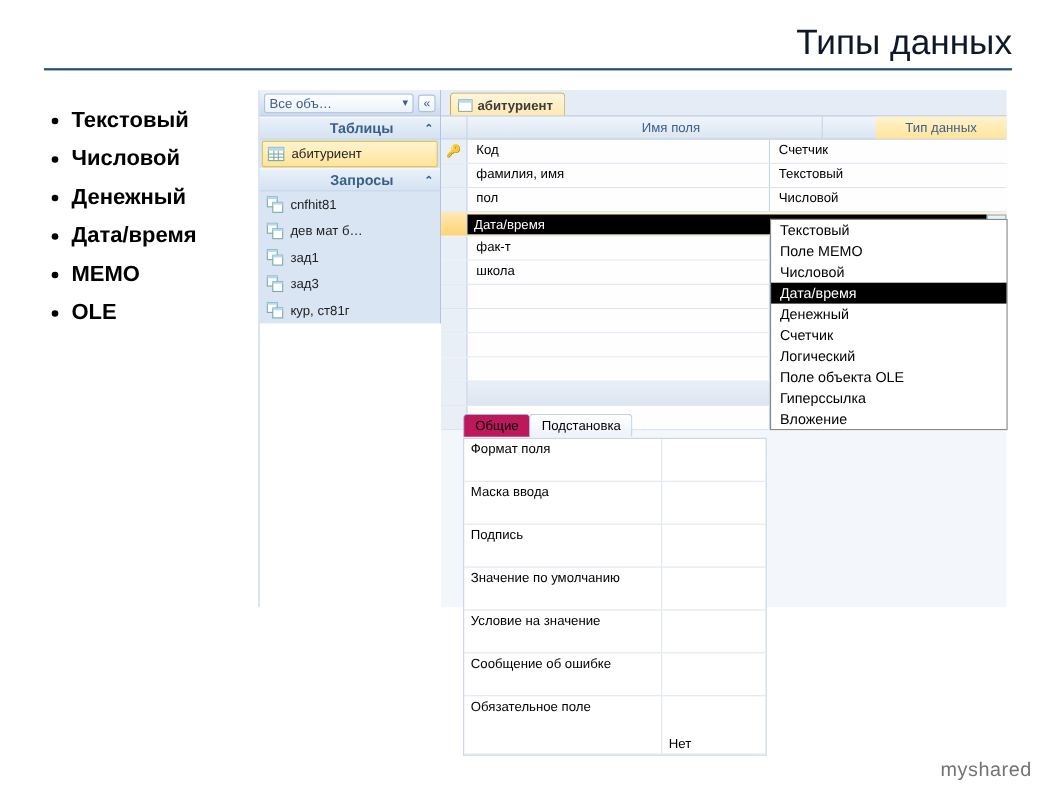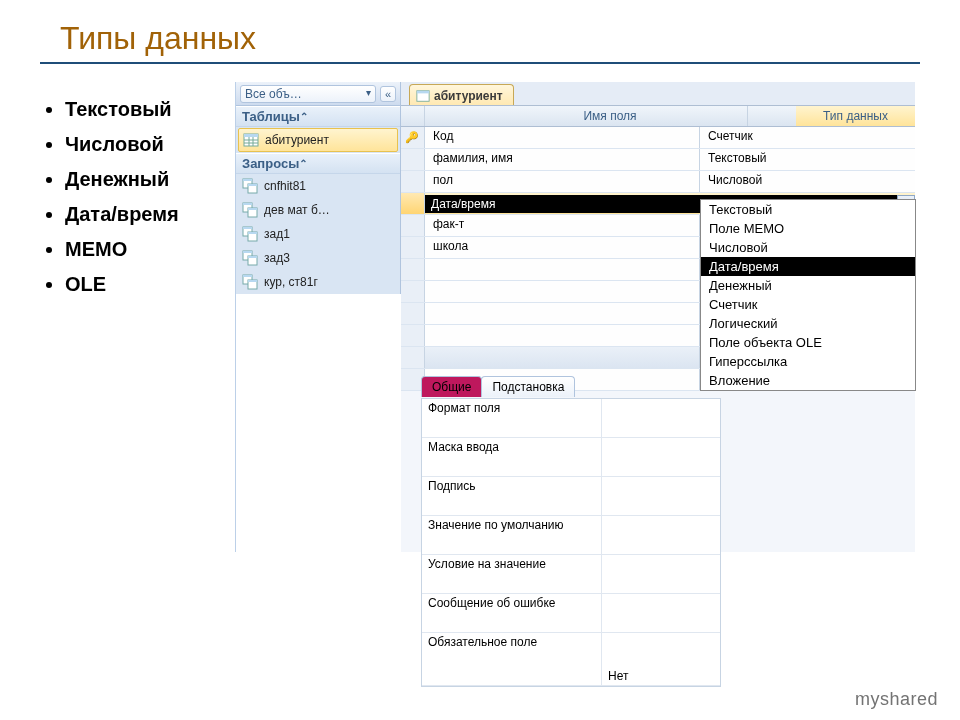--- a/index.html
+++ b/index.html
@@ -6,23 +6,24 @@
   body {
     margin: 0;
     width: 960px;
     height: 720px;
     background: #fff;
     font-family: Arial, Helvetica, sans-serif;
     overflow: hidden;
     position: relative;
   }
   .slide-title {
-    color: #a16207;
+    color: #0f172a;
     font-size: 32px;
     padding: 20px 40px 5px 60px;
+    text-align: right;
   }
   .title-rule {
     margin: 0 40px 18px 40px;
     border: none;
     border-top: 2px solid #1f4e79;
   }
   .content {
     display: flex;
     padding-left: 40px;
   }
@@ -87,25 +88,26 @@
     display: flex; align-items: center; justify-content: center;
     color: #3b5f86;
   }
   .nav-group {
     background: linear-gradient(#e9f1fa,#d4e2f2);
     padding: 2px 6px;
     color: #3b5f86;
     font-weight: bold;
     font-size: 13px;
     display: flex;
-    justify-content: flex-start;
+    justify-content: flex-end;
     align-items: center;
     border-top: 1px solid #fff;
     border-bottom: 1px solid #c5d6ea;
     cursor: pointer;
+    gap: 28px;
   }
   .chev { font-size: 10px; }
   .nav-item {
     display: flex;
     align-items: center;
     padding: 4px 6px;
     gap: 6px;
     font-size: 12px;
     color: #222;
     cursor: pointer;
@@ -214,21 +216,21 @@
     padding:3px 10px;
     background: linear-gradient(#fff,#ecf2fa);
     margin-right:-1px;
     cursor:pointer;
   }
   .proptabs .pt.active { background:#be185d; font-weight:normal; position:relative; z-index:2; }
   .propgrid {
     position:absolute;
     top: 316px;
     left: 20px;
-    width: 300px;
+    width: 276px;
     font-size:12px;
     border:1px solid #c7d4e3;
     background:#fff;
   }
   .propgrid .pr { display:flex; border-bottom:1px solid #e0e7f0; }
   .propgrid .pl { width:180px; padding:2px 6px; border-right:1px solid #e0e7f0;}
   .propgrid .pv { flex:1; padding:2px 6px;margin-top:34px; }
   .watermark {
     position:absolute;
     right: 22px;

